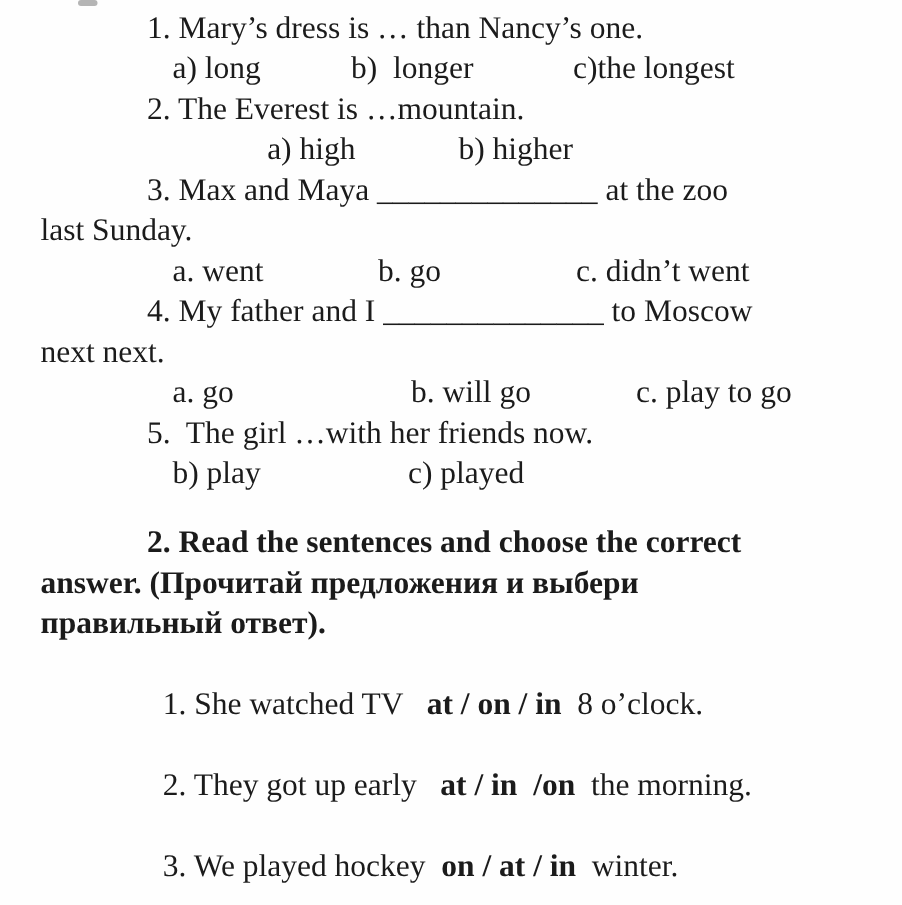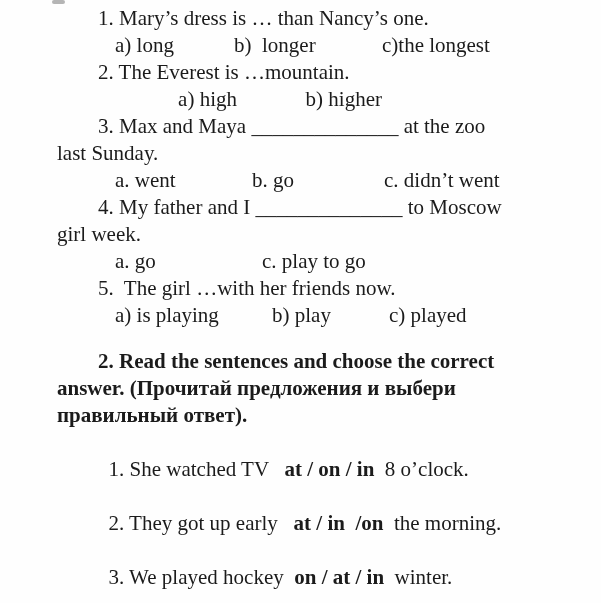--- a/index.html
+++ b/index.html
@@ -9,28 +9,28 @@
     background: #fefefe;
     color: #1b1b1b;
     font-family: "Liberation Serif", serif;
     font-size: 21px;
     line-height: 27px;
     position: relative;
     overflow: hidden;
     box-sizing: border-box;
     padding-top: 5px;
   }
-  .line { white-space: pre; padding-left: 57px; }
+  .line { white-space: pre; padding-left: 27px; }
   .first { padding-left: 98px; }
   .b { font-weight: bold; }
   .opts { display: grid; padding-left: 115px; white-space: pre; }
   .opts-1 { grid-template-columns: 119px 148px 1fr; }
   .opts-2 { grid-template-columns: 122px 145px 1fr; text-align: right; }
   .opts-3 { grid-template-columns: 137px 132px 1fr; }
-  .opts-4 { grid-template-columns: 147px 138px 1fr; }
+  .opts-4 { grid-template-columns: 147px 138px 1fr; gap: 12px; }
   .opts-5 { grid-template-columns: 157px 117px 1fr; }
   .spacer { height: 19px; }
   .artifact {
     position: absolute;
     top: 0; left: 52px;
     width: 13px; height: 4px;
     background: #b5b5b5;
     border-radius: 2px;
   }
 </style>
@@ -54,29 +54,29 @@
 
 <div class="line first">3. Max and Maya ______________ at the zoo</div>
 <div class="line">last Sunday.</div>
 <div class="opts opts-3">
   <span>a. went</span>
   <span>b. go</span>
   <span>c. didn’t went</span>
 </div>
 
 <div class="line first">4. My father and I ______________ to Moscow</div>
-<div class="line">girl week.</div>
+<div class="line">next next.</div>
 <div class="opts opts-4">
   <span>a. go</span>
+  <span>b. will go</span>
   <span>c. play to go</span>
 </div>
 
 <div class="line first">5.  The girl …with her friends now.</div>
 <div class="opts opts-5">
-  <span>a) is playing</span>
   <span>b) play</span>
   <span>c) played</span>
 </div>
 
 <div class="spacer"></div>
 
 <div class="line first b">2. Read the sentences and choose the correct</div>
 <div class="line b">answer. (Прочитай предложения и выбери</div>
 <div class="line b">правильный ответ).</div>
 

